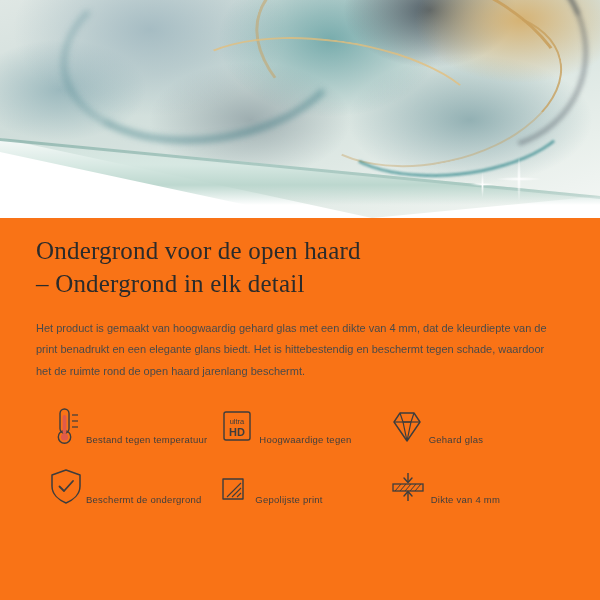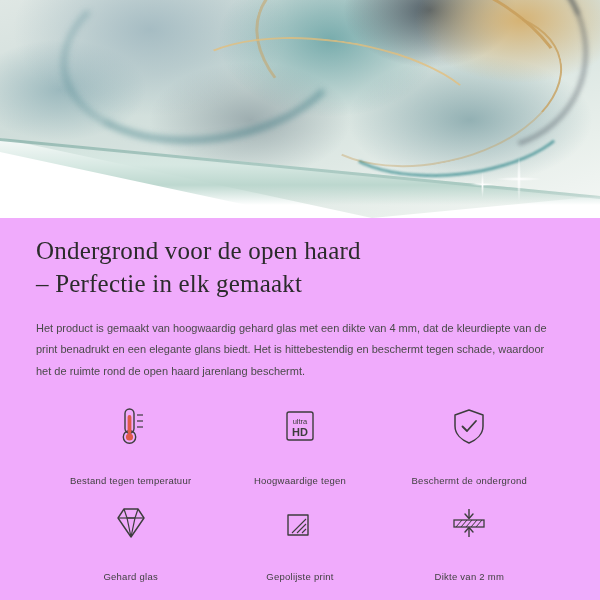--- a/index.html
+++ b/index.html
@@ -10,21 +10,21 @@
     width: 600px;
     height: 600px;
     background: #ffffff;
     font-family: "Liberation Sans", sans-serif;
     overflow: hidden;
   }
   .page {
     position: relative;
     width: 600px;
     height: 600px;
-    background: #f0abfc;
+    background: #f97316;
     overflow: hidden;
   }
 
   
   .hero {
     position: relative;
     width: 600px;
     height: 218px;
     overflow: hidden;
     background: #ffffff;
@@ -172,21 +172,21 @@
   .features {
     position: relative;
     margin-top: 22px;
     display: grid;
     grid-template-columns: repeat(3, 1fr);
     row-gap: 14px;
     padding: 0 10px;
   }
   .feature {
     display: flex;
-    flex-direction: column;
+    flex-direction: row;
     align-items: center;
     justify-content: flex-start;
   }
   .feature-icon {
     height: 46px;
     display: flex;
     align-items: center;
     justify-content: center;
   }
   .feature-label {
@@ -216,21 +216,21 @@
       <div class="edge-line"></div>
     </div>
     <div class="sparkle"></div>
     <div class="sparkle sparkle2"></div>
   </div>
 
   <div class="content">
 
     <h1 class="headline">
       <span>Ondergrond voor de open haard</span>
-      <span class="line2">– Perfectie in elk gemaakt</span>
+      <span class="line2">– Ondergrond in elk detail</span>
     </h1>
 
     <p class="body-copy">Het product is gemaakt van hoogwaardig gehard glas met een dikte van 4 mm, dat de kleurdiepte van de print benadrukt en een elegante glans biedt. Het is hittebestendig en beschermt tegen schade, waardoor het de ruimte rond de open haard jarenlang beschermt.</p>
 
     <div class="features">
 
       <div class="feature">
         <div class="feature-icon">
           <svg width="40" height="44" viewBox="0 0 40 44">
             <rect x="14" y="4" width="9" height="24" rx="4.5" fill="none" stroke="#3d3d3d" stroke-width="1.4"></rect>
@@ -251,39 +251,39 @@
             <rect x="9" y="5" width="26" height="28" rx="2" fill="none" stroke="#3d3d3d" stroke-width="1.4"></rect>
             <text x="22" y="17" font-family="Liberation Sans, sans-serif" font-size="7.5" fill="#3d3d3d" text-anchor="middle">ultra</text>
             <text x="22" y="28.5" font-family="Liberation Sans, sans-serif" font-size="11" font-weight="bold" fill="#3d3d3d" text-anchor="middle">HD</text>
           </svg>
         </div>
         <div class="feature-label">Hoogwaardige tegen</div>
       </div>
 
       <div class="feature">
         <div class="feature-icon">
-          <svg width="40" height="42" viewBox="0 0 40 42">
-            <path d="M20 4 L34 9 V20 C34 28 27.5 34 20 37 C12.5 34 6 28 6 20 V9 Z" fill="none" stroke="#3d3d3d" stroke-width="1.5" stroke-linejoin="round"></path>
-            <path d="M13.5 20.5 L18 25 L27 15" fill="none" stroke="#3d3d3d" stroke-width="1.8" stroke-linecap="round" stroke-linejoin="round"></path>
-          </svg>
-        </div>
-        <div class="feature-label">Beschermt de ondergrond</div>
-      </div>
-
-      <div class="feature">
-        <div class="feature-icon">
           <svg width="44" height="40" viewBox="0 0 44 40">
             <path d="M9 15 L15 6 H29 L35 15 L22 34 Z" fill="none" stroke="#3d3d3d" stroke-width="1.4" stroke-linejoin="round"></path>
             <path d="M9 15 H35" stroke="#3d3d3d" stroke-width="1.2"></path>
             <path d="M15 6 L18 15 L22 34" fill="none" stroke="#3d3d3d" stroke-width="1.2"></path>
             <path d="M29 6 L26 15 L22 34" fill="none" stroke="#3d3d3d" stroke-width="1.2"></path>
             <path d="M18 15 H26" stroke="#3d3d3d" stroke-width="1.2"></path>
           </svg>
         </div>
         <div class="feature-label">Gehard glas</div>
+      </div>
+
+      <div class="feature">
+        <div class="feature-icon">
+          <svg width="40" height="42" viewBox="0 0 40 42">
+            <path d="M20 4 L34 9 V20 C34 28 27.5 34 20 37 C12.5 34 6 28 6 20 V9 Z" fill="none" stroke="#3d3d3d" stroke-width="1.5" stroke-linejoin="round"></path>
+            <path d="M13.5 20.5 L18 25 L27 15" fill="none" stroke="#3d3d3d" stroke-width="1.8" stroke-linecap="round" stroke-linejoin="round"></path>
+          </svg>
+        </div>
+        <div class="feature-label">Beschermt de ondergrond</div>
       </div>
 
       <div class="feature">
         <div class="feature-icon">
           <svg width="40" height="40" viewBox="0 0 40 40">
             <path d="M8 32 V12 L28 12 V32 Z" fill="none" stroke="#3d3d3d" stroke-width="1.4" stroke-linejoin="round"></path>
             <line x1="12" y1="30" x2="26" y2="16" stroke="#3d3d3d" stroke-width="1.1"></line>
             <line x1="17" y1="30" x2="26" y2="21" stroke="#3d3d3d" stroke-width="1.1"></line>
             <line x1="22" y1="30" x2="26" y2="26" stroke="#3d3d3d" stroke-width="1.1"></line>
           </svg>
@@ -299,18 +299,18 @@
             <rect x="8" y="17" width="30" height="7" fill="none" stroke="#3d3d3d" stroke-width="1.3"></rect>
             <line x1="10" y1="24" x2="16" y2="17" stroke="#3d3d3d" stroke-width="1"></line>
             <line x1="15" y1="24" x2="21" y2="17" stroke="#3d3d3d" stroke-width="1"></line>
             <line x1="20" y1="24" x2="26" y2="17" stroke="#3d3d3d" stroke-width="1"></line>
             <line x1="25" y1="24" x2="31" y2="17" stroke="#3d3d3d" stroke-width="1"></line>
             <line x1="30" y1="24" x2="36" y2="17" stroke="#3d3d3d" stroke-width="1"></line>
             <line x1="23" y1="34" x2="23" y2="26" stroke="#3d3d3d" stroke-width="1.4"></line>
             <path d="M19 29 L23 24.5 L27 29" fill="none" stroke="#3d3d3d" stroke-width="1.4" stroke-linecap="round" stroke-linejoin="round"></path>
           </svg>
         </div>
-        <div class="feature-label">Dikte van 2 mm</div>
+        <div class="feature-label">Dikte van 4 mm</div>
       </div>
 
     </div>
   </div>
 </div>
 
 </body></html>

